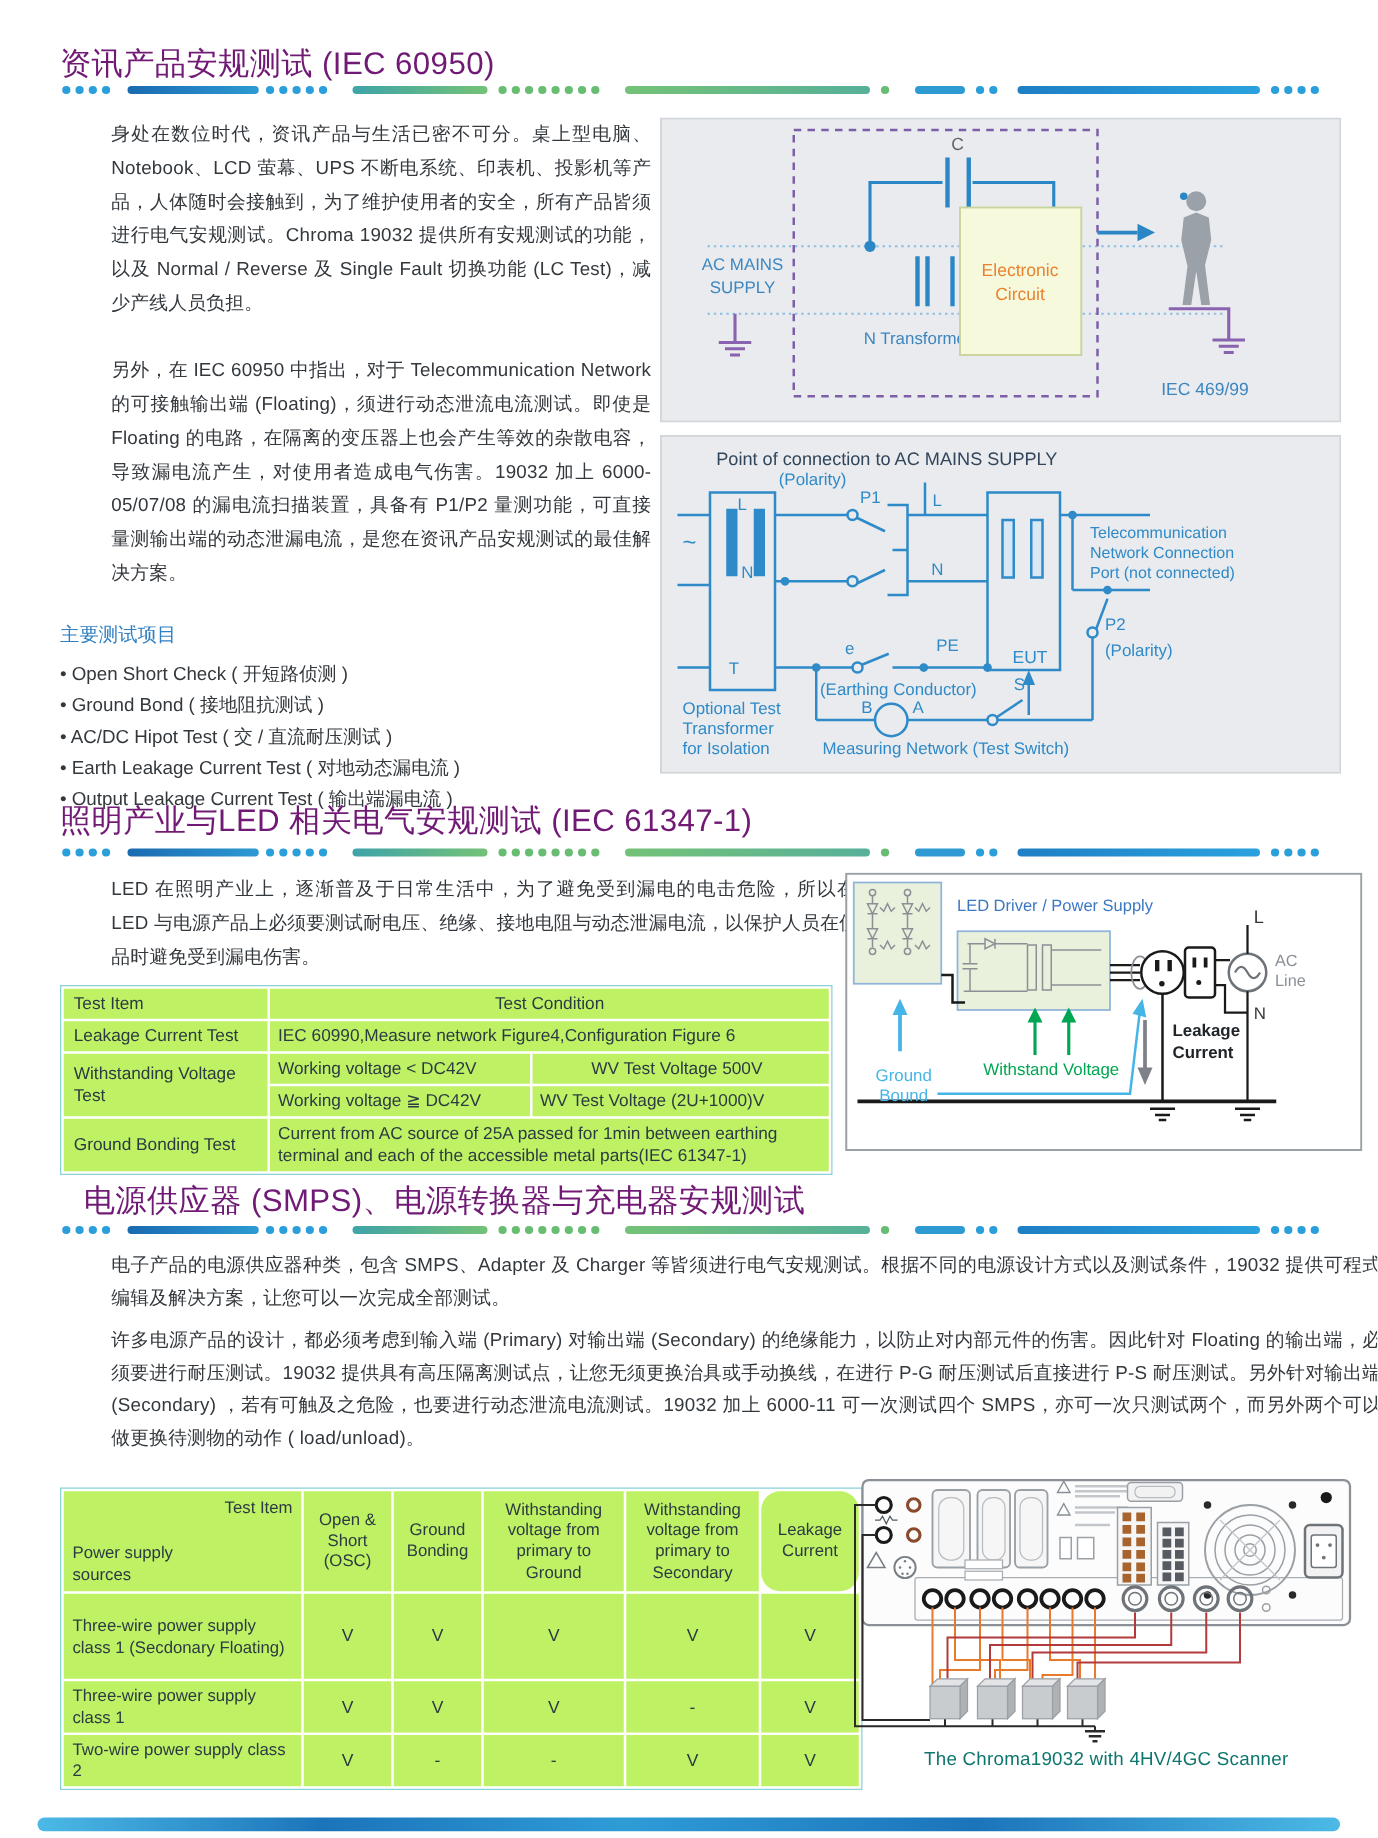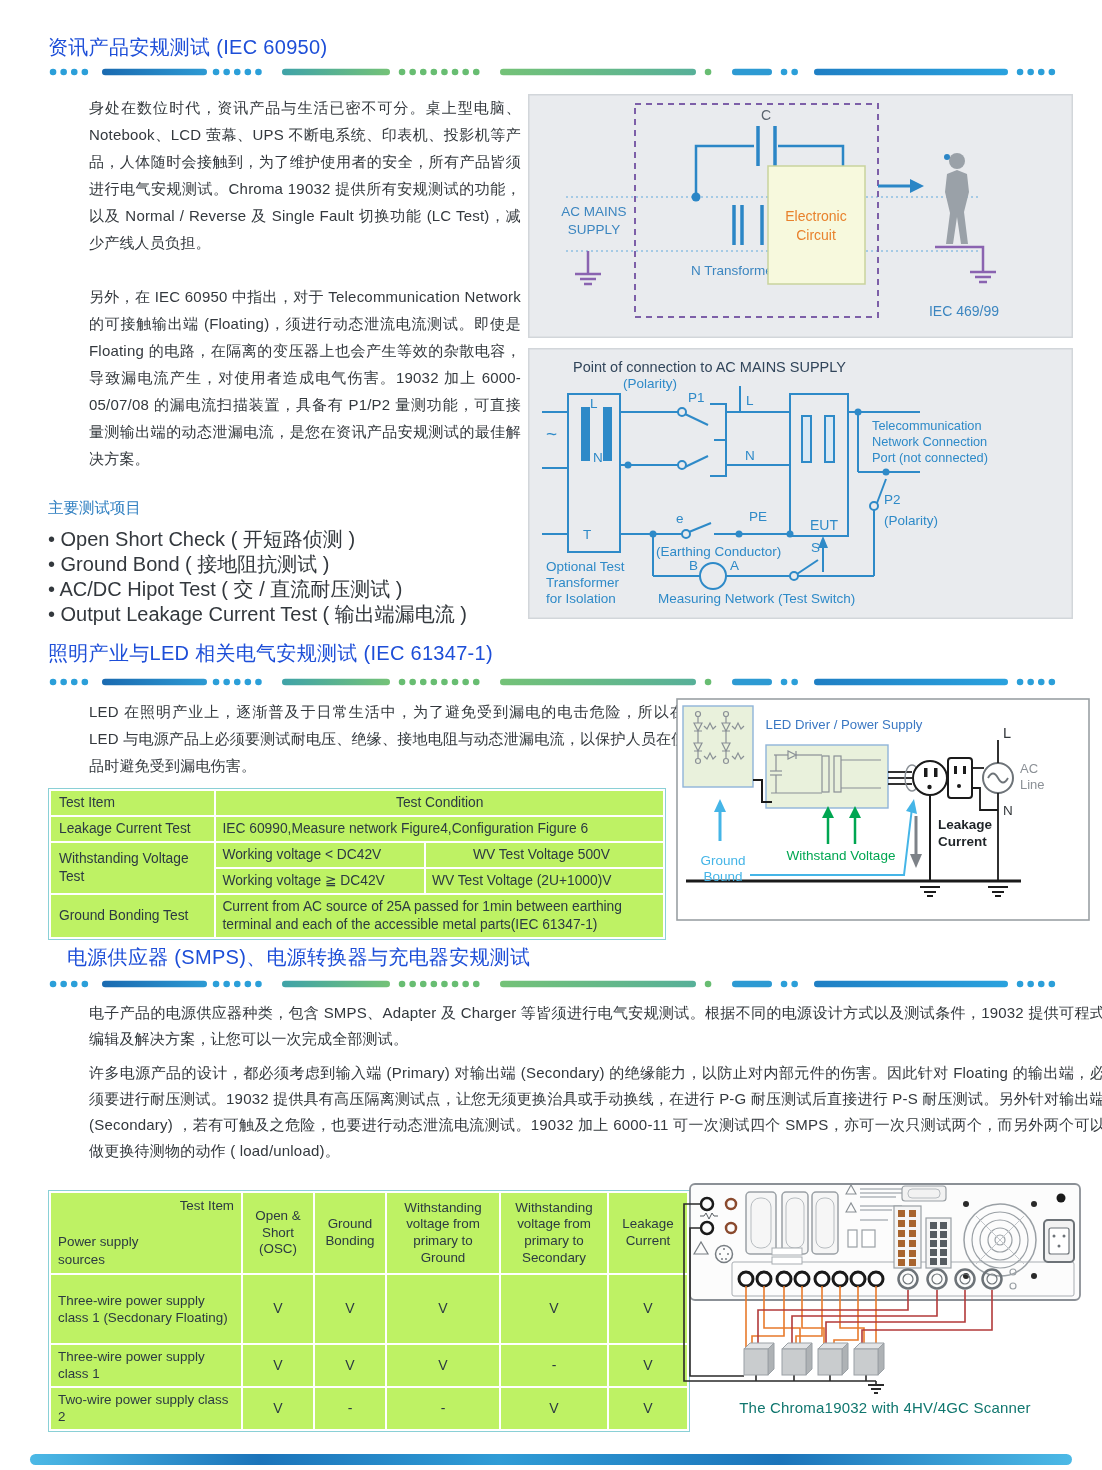--- a/index.html
+++ b/index.html
@@ -1,23 +1,23 @@
 <!DOCTYPE html>
 <html><head>
 <meta charset="utf-8">
 <style>
   html,body{margin:0;padding:0;background:#fff;}
   body{font-family:"Liberation Sans","DejaVu Sans",sans-serif;}
   .page{position:relative;width:1102px;height:1470px;background:#fff;overflow:hidden;}
   .abs{position:absolute;}
-  .h2{font-size:20px;color:#1d4ed8;font-weight:500;letter-spacing:.3px;white-space:nowrap;}
+  .h2{font-size:25px;color:#701a75;font-weight:500;letter-spacing:.3px;white-space:nowrap;}
   .txt{font-size:15px;line-height:27px;color:#33383d;text-align:justify;letter-spacing:.2px;margin-left:41px;}
   .subhead{font-size:15.5px;color:#2f7fc1;font-weight:500;margin-top:26px;}
   .blist{margin:8px 0 0 0;padding:0;list-style:none;}
-  .blist li{font-size:20px;line-height:25px;color:#33383d;}
+  .blist li{font-size:15px;line-height:25px;color:#33383d;}
   .blist li::before{content:"• ";color:#33383d;}
   .divider{position:absolute;left:48px;width:1015px;height:8px;}
   
   .ctable{border-collapse:separate;border-spacing:2px;background:#fff;border:1px solid #8ad0d6;}
   .ctable th,.ctable td{background:#bef264;color:#2c3a42;font-weight:normal;}
   .led-table{width:618px;}
   .led-table th,.led-table td{font-size:13.8px;padding:3px 6px;line-height:1.3;}
   .led-table td.item{text-align:left;padding-left:8px;}
   .mx-table th,.mx-table td{font-size:13.4px;padding:3px 5px;text-align:center;line-height:1.25;vertical-align:middle;}
   .mx-table td.rowlabel{text-align:left;padding-left:7px;line-height:1.3;}
@@ -73,20 +73,21 @@
   </svg>
 
   <div class="abs" style="left:48px;top:94px;width:473px;">
     <div class="txt">身处在数位时代，资讯产品与生活已密不可分。桌上型电脑、Notebook、LCD 萤幕、UPS 不断电系统、印表机、投影机等产品，人体随时会接触到，为了维护使用者的安全，所有产品皆须进行电气安规测试。Chroma 19032 提供所有安规测试的功能，以及 Normal / Reverse 及 Single Fault 切换功能 (LC Test)，减少产线人员负担。</div>
     <div class="txt" style="margin-top:27px;">另外，在 IEC 60950 中指出，对于 Telecommunication Network 的可接触输出端 (Floating)，须进行动态泄流电流测试。即使是 Floating 的电路，在隔离的变压器上也会产生等效的杂散电容，导致漏电流产生，对使用者造成电气伤害。19032 加上 6000-05/07/08 的漏电流扫描装置，具备有 P1/P2 量测功能，可直接量测输出端的动态泄漏电流，是您在资讯产品安规测试的最佳解决方案。</div>
     <div class="subhead">主要测试项目</div>
     <ul class="blist">
       <li>Open Short Check ( 开短路侦测 )</li>
       <li>Ground Bond ( 接地阻抗测试 )</li>
       <li>AC/DC Hipot Test ( 交 / 直流耐压测试 )</li>
+      <li>Earth  Leakage Current Test ( 对地动态漏电流 )</li>
       <li>Output Leakage Current Test ( 输出端漏电流 )</li>
     </ul>
   </div>
 
   <svg class="abs" style="left:528px;top:94px;" width="545" height="244" viewBox="0 0 545 244">
     <rect x="0.75" y="0.75" width="543.5" height="242.5" fill="#e9ebee" stroke="#d2d6da" stroke-width="1.5"></rect>
     <line x1="38" y1="103" x2="452" y2="103" stroke="#8fc0e2" stroke-width="1.6" stroke-dasharray="2 3"></line>
     <line x1="38" y1="157" x2="452" y2="157" stroke="#8fc0e2" stroke-width="1.6" stroke-dasharray="2 3"></line>
     <rect x="107" y="10" width="243" height="213" fill="none" stroke="#7d5fa8" stroke-width="2" stroke-dasharray="6 5"></rect>
     <path d="M168,103 L168,52 L226,52" fill="none" stroke="#2b86c6" stroke-width="2.5"></path>
@@ -348,21 +349,21 @@
     <tbody>
         <tr>
       <th class="corner" style="width:180px;">
         <span class="c-top">Test Item</span>
         <span class="c-bottom">Power supply sources</span>
       </th>
       <th style="width:60px;">Open &amp; Short (OSC)</th>
       <th style="width:60px;">Ground Bonding</th>
       <th style="width:102px;">Withstanding voltage from primary to Ground</th>
       <th style="width:96px;">Withstanding voltage from primary to Secondary</th>
-      <th style="width:68px;">Leakage Current</th>
+      <th style="width:68px;border-radius:15px;">Leakage Current</th>
     </tr>
     <tr style="height:68px;">
       <td class="rowlabel">Three-wire power supply class 1 (Secdonary Floating)</td>
       <td class="v">V</td>
       <td class="v">V</td>
       <td class="v">V</td>
       <td class="v">V</td>
       <td class="v">V</td>
     </tr>
     <tr style="height:40px;margin-top:11px;">

